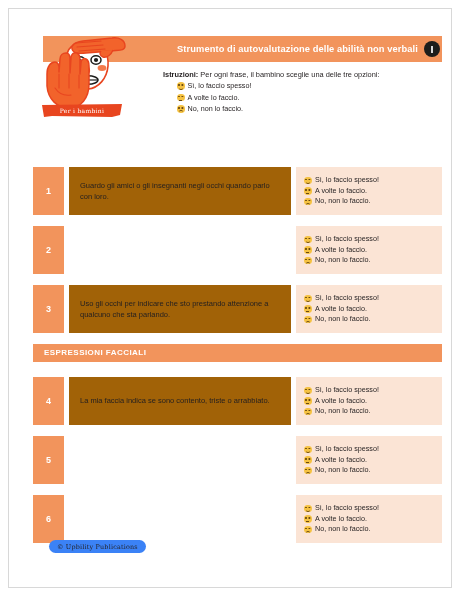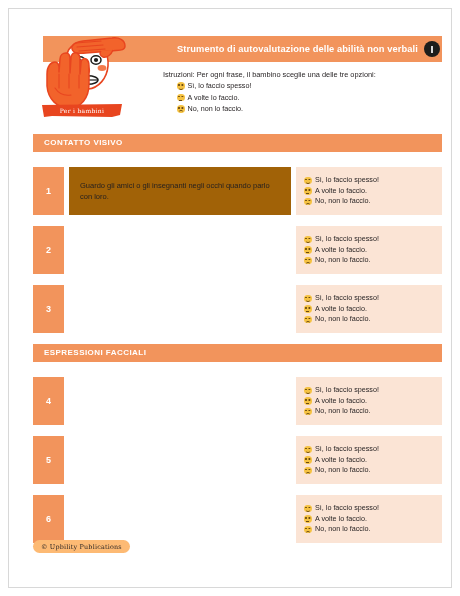--- a/index.html
+++ b/index.html
@@ -120,21 +120,21 @@
     left: 163px;
     top: 69px;
     width: 270px;
   }
   .instr-line {
     font-size: 7.4px;
     color: #231f20;
     line-height: 11.4px;
     white-space: nowrap;
   }
-  .instr-label { font-weight: normal; }
+  .instr-label { font-weight: bold; }
   .instr-opt {
     font-size: 7.2px;
     color: #231f20;
     line-height: 11.4px;
     padding-left: 14px;
     white-space: nowrap;
     display: flex;
     align-items: center;
     gap: 3px;
   }
@@ -261,24 +261,24 @@
     gap: 3.5px;
     font-size: 7.2px;
     color: #231f20;
     line-height: 10.6px;
     white-space: nowrap;
   }
 
   
   .footer {
     position: absolute;
-    left: 33px;
+    left: 49px;
     top: 540px;
     height: 13px;
-    background: #fdba74;
+    background: #3b82f6;
     border-radius: 7px;
     padding: 0 8px;
     display: flex;
     align-items: center;
   }
   .footer-text {
     font-size: 6.4px;
     color: #231f20;
     font-family: "DejaVu Serif", serif;
     letter-spacing: 0.2px;
@@ -355,23 +355,20 @@
       <div class="instr-opt">
         <span class="emo neutral"></span>
         <span>A volte lo faccio.</span>
       </div>
       <div class="instr-opt">
         <span class="emo sad"></span>
         <span>No, non lo faccio.</span>
       </div>
     </div>
 
-    <div class="section-header" style="top:134px;">
-      <div class="section-header-label">CONTATTO VISIVO</div>
-    </div>
 
     <div class="row" style="top:167px;">
       <div class="row-num">1</div>
       <div class="row-statement">
         <span class="row-statement-text">Guardo gli amici o gli insegnanti negli occhi quando parlo con loro.</span>
       </div>
       <div class="row-options">
         <div class="row-option">
           <span class="emo"></span>
           <span>Sì, lo faccio spesso!</span>
@@ -400,20 +397,23 @@
         </div>
         <div class="row-option">
           <span class="emo sad"></span>
           <span>No, non lo faccio.</span>
         </div>
       </div>
     </div>
 
     <div class="row" style="top:285px;">
       <div class="row-num">3</div>
+      <div class="row-statement">
+        <span class="row-statement-text">Uso gli occhi per indicare che sto prestando attenzione a qualcuno che sta parlando.</span>
+      </div>
       <div class="row-options">
         <div class="row-option">
           <span class="emo"></span>
           <span>Sì, lo faccio spesso!</span>
         </div>
         <div class="row-option">
           <span class="emo neutral"></span>
           <span>A volte lo faccio.</span>
         </div>
         <div class="row-option">
@@ -422,20 +422,23 @@
         </div>
       </div>
     </div>
 
     <div class="section-header" style="top:344px;padding-left:48px;">
       <div class="section-header-label">ESPRESSIONI FACCIALI</div>
     </div>
 
     <div class="row" style="top:377px;">
       <div class="row-num">4</div>
+      <div class="row-statement">
+        <span class="row-statement-text">La mia faccia indica se sono contento, triste o arrabbiato.</span>
+      </div>
       <div class="row-options">
         <div class="row-option">
           <span class="emo"></span>
           <span>Sì, lo faccio spesso!</span>
         </div>
         <div class="row-option">
           <span class="emo neutral"></span>
           <span>A volte lo faccio.</span>
         </div>
         <div class="row-option">

